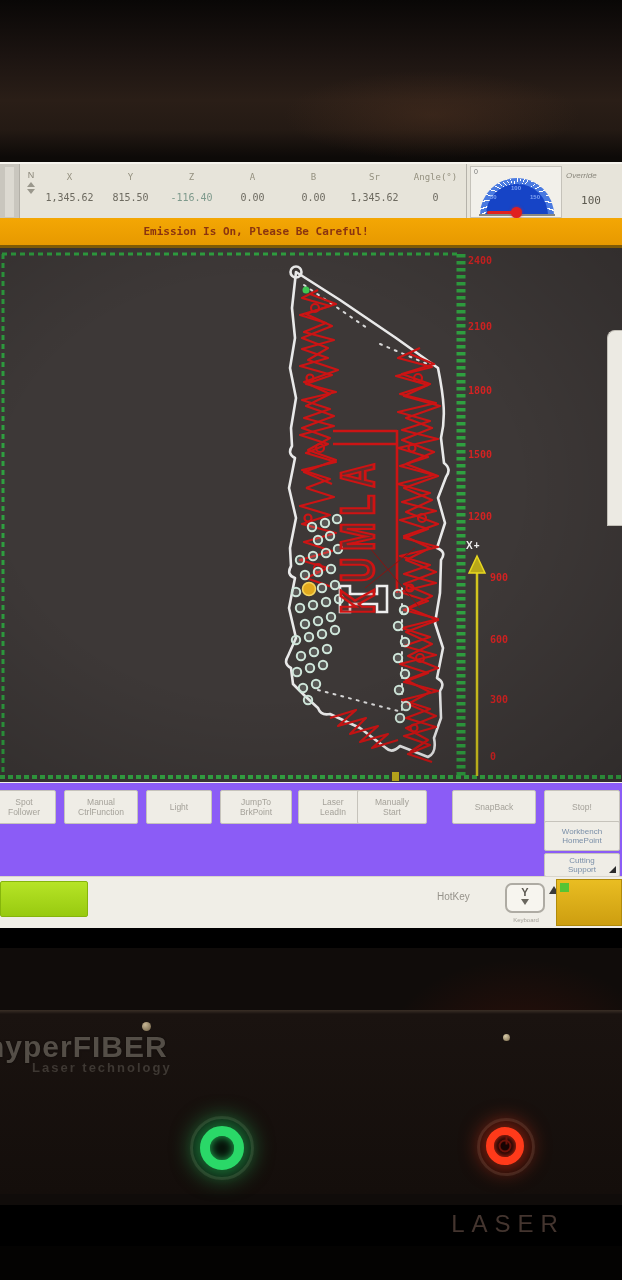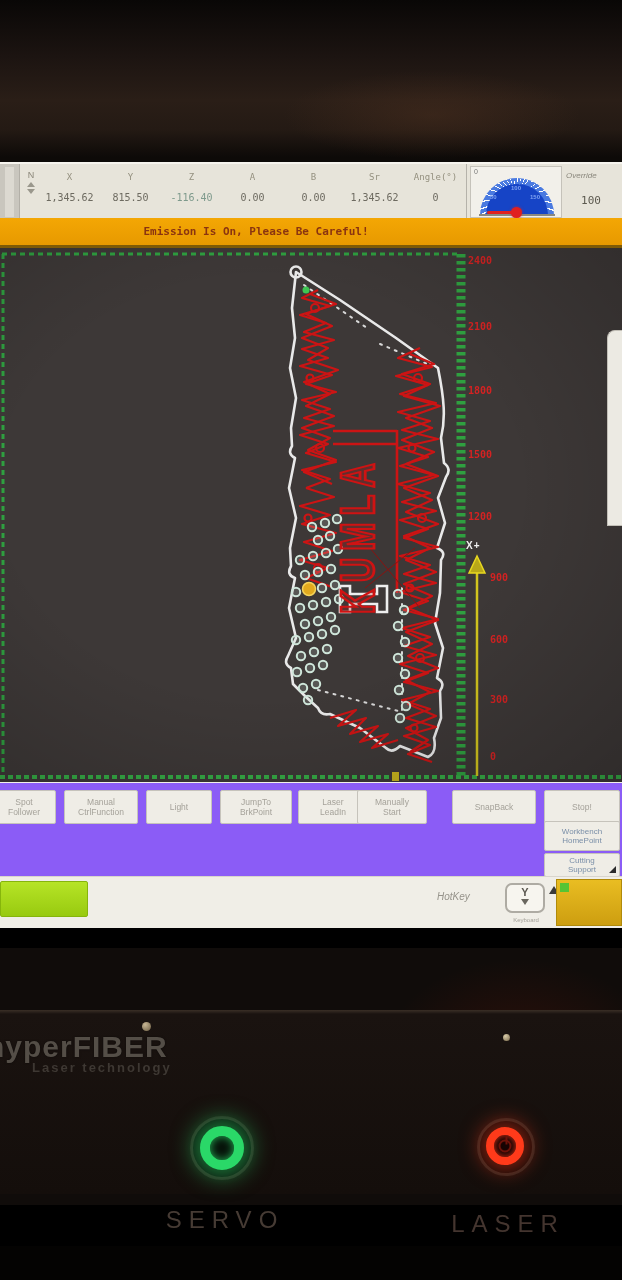--- a/index.html
+++ b/index.html
@@ -71,21 +71,21 @@
   .abtn{position:absolute;top:7px;height:34px;background:#efede6;border:1px solid #c6c3bb;border-radius:2px;
     color:#a5a29a;font-size:8.5px;text-align:center;display:flex;flex-direction:column;justify-content:center;line-height:10px;}
   .sbtn{position:absolute;left:544px;width:76px;background:#efede6;border:1px solid #c6c3bb;border-radius:2px;
     color:#7a8fa8;font-size:8px;text-align:center;display:flex;flex-direction:column;justify-content:center;line-height:9px;}
   .corner-tri{position:absolute;right:3px;bottom:3px;width:0;height:0;border-left:7px solid transparent;border-bottom:7px solid #2a2a2a;}
 
   
   .statusbar{position:absolute;left:0;top:714px;width:622px;height:52px;background:#f0eee7;border-top:1px solid #d8d5cd;}
   .green-btn{position:absolute;left:0;top:4px;width:88px;height:36px;border-radius:2px;
     background:linear-gradient(180deg,#b6e426,#98ca10);border:1px solid #86b50c;}
-  .hotkey-lbl{position:absolute;left:437px;top:14px;font-size:10px;color:#96938b;font-style:italic;}
+  .hotkey-lbl{position:absolute;left:437px;top:14px;font-size:10px;color:#96938b;}
   .keycap{position:absolute;left:505px;top:6px;width:40px;height:30px;border:2px solid #aeaba3;border-radius:7px;background:#f7f5ef;text-align:center;}
   .keycap .k{font-size:11px;font-weight:bold;color:#5a574f;line-height:14px;display:block;}
   .keycap .dn{width:0;height:0;border-left:4px solid transparent;border-right:4px solid transparent;border-top:6px solid #6a675f;margin:0 auto;}
   .key-up{position:absolute;left:549px;top:9px;width:0;height:0;border-left:5px solid transparent;border-right:5px solid transparent;border-bottom:8px solid #3a3a3a;}
   .key-hint{position:absolute;left:494px;top:40px;width:64px;font-size:6px;color:#a4a199;text-align:center;}
   .orange-btn{position:absolute;left:556px;top:2px;width:66px;height:47px;
     background:linear-gradient(180deg,#e9bd22,#cd9e10);border:1px solid #b08a0a;}
   .orange-btn .sq{position:absolute;left:3px;top:3px;width:9px;height:9px;background:#55c434;}
 
   .screen-edge{position:absolute;left:0;top:928px;width:622px;height:20px;
@@ -388,17 +388,16 @@
 
   <div class="pwr green">
       <div class="ring"></div>
     </div>
   <div class="pwr red">
       <div class="ring">
         <div class="pwr-sym"></div>
       </div>
     </div>
 
-  <span class="servo-lbl">SERVO</span>
   <span class="laser-lbl">LASER</span>
 
   <div class="bottom-black"></div>
 </div>
 
 </body></html>

